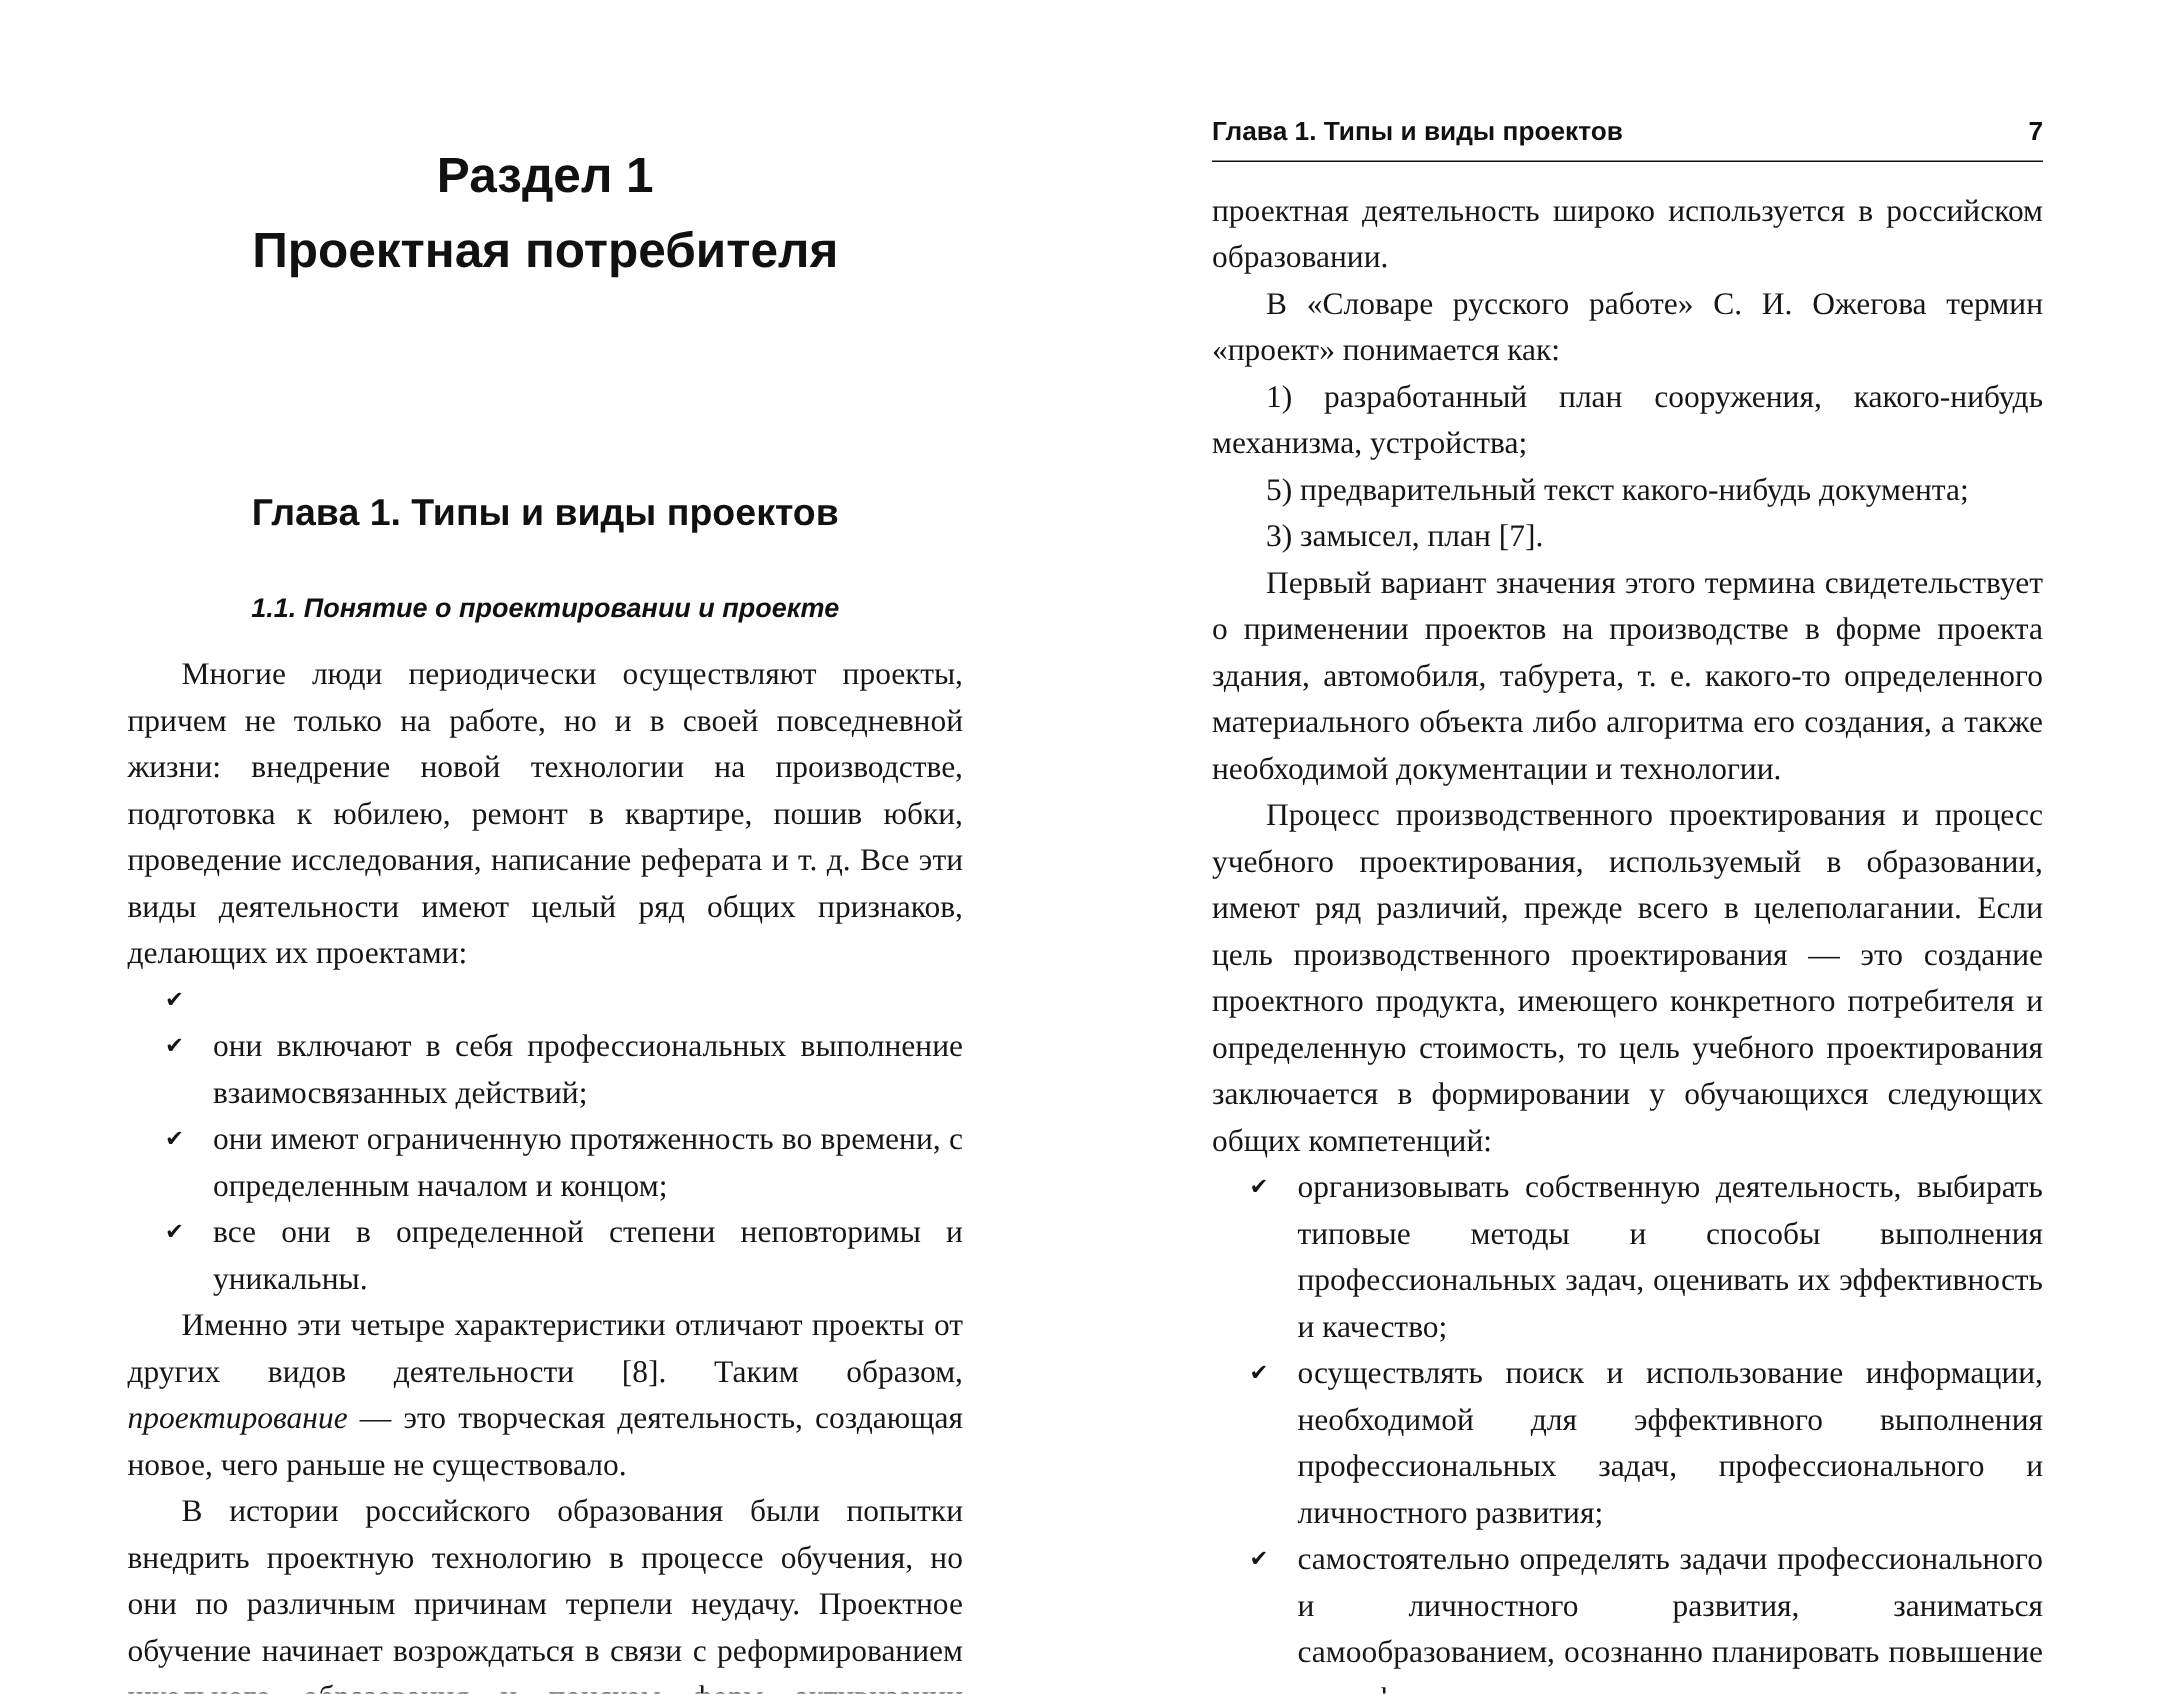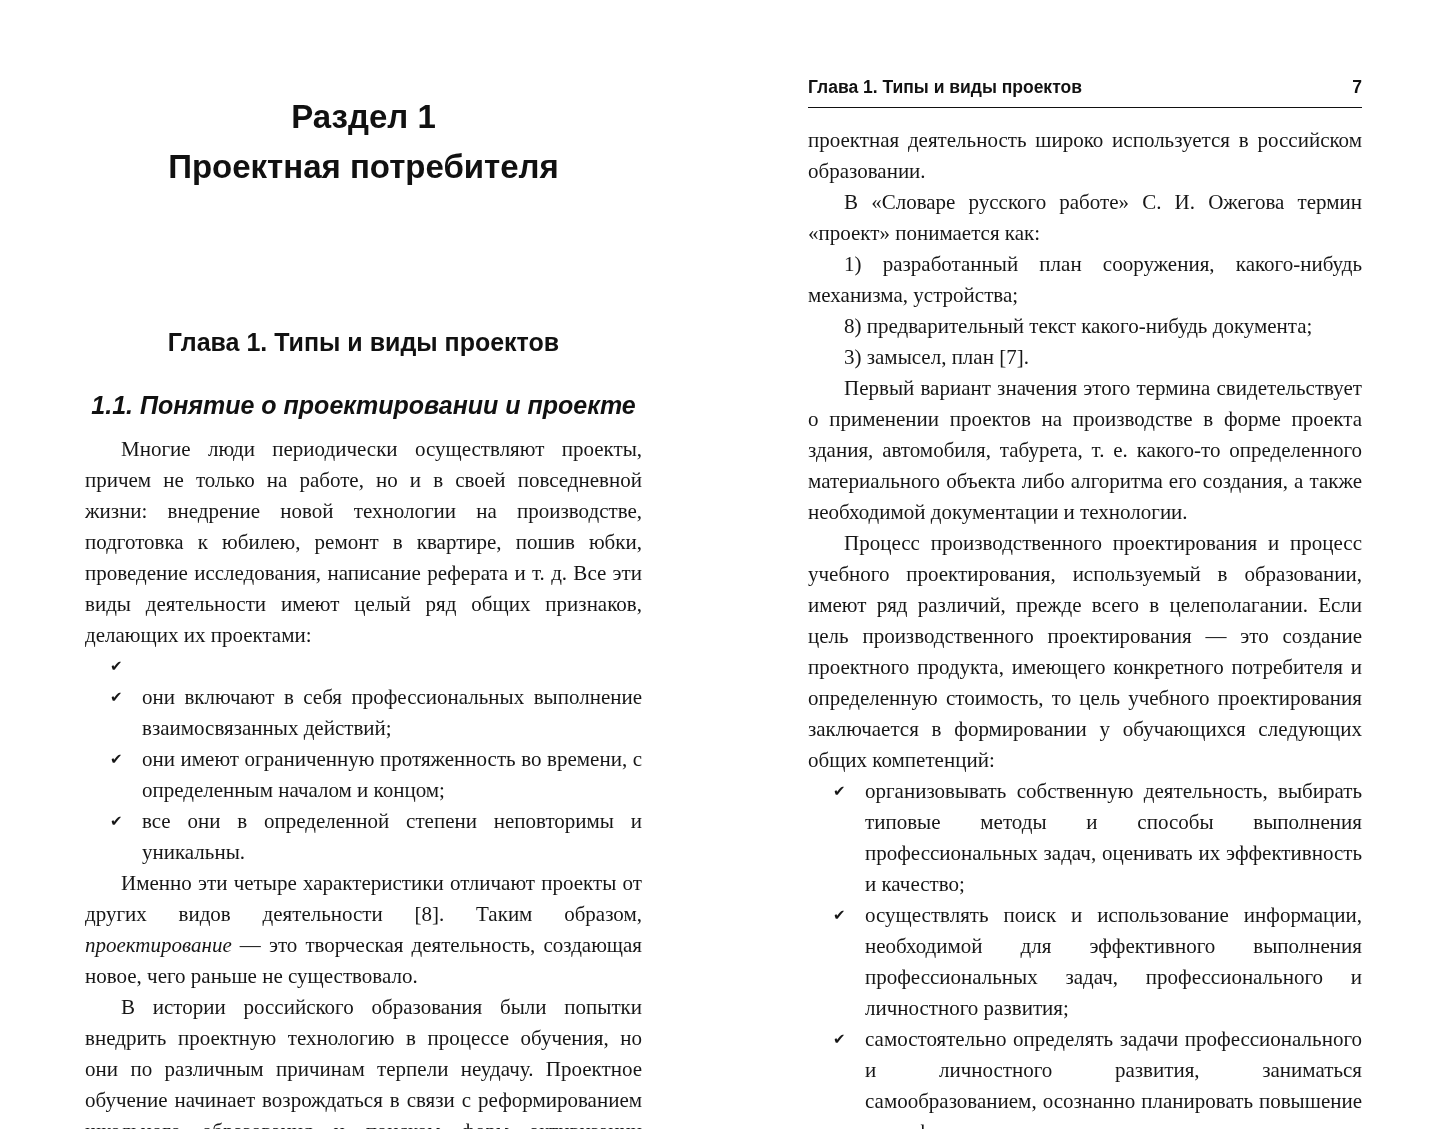--- a/index.html
+++ b/index.html
@@ -43,21 +43,21 @@
     font-size: 25px;
     line-height: 32px;
     text-align: center;
     color: #111;
   }
   .subsection-heading {
     margin: 34px 0 16px 0;
     font-family: "Liberation Sans", sans-serif;
     font-weight: 700;
     font-style: italic;
-    font-size: 25px;
+    font-size: 18px;
     line-height: 26px;
     text-align: center;
     color: #111;
   }
 
   
   .para {
     margin: 0;
     font-size: 21px;
     line-height: 31px;
@@ -141,21 +141,21 @@
   <div class="page right">
     <header class="running-header">
       <span>Глава 1. Типы и виды проектов</span>
       <span>7</span>
     </header>
 
     <p class="para no-indent">проектная деятельность широко используется в российском образовании.</p>
     <p class="para">В «Словаре русского работе» С. И. Ожегова термин «проект» понимается как:</p>
 
     <p class="para">1) разработанный план сооружения, какого-нибудь механизма, устройства;</p>
-    <p class="para">8) предварительный текст какого-нибудь документа;</p>
+    <p class="para">5) предварительный текст какого-нибудь документа;</p>
     <p class="para">3) замысел, план [7].</p>
 
     <p class="para">Первый вариант значения этого термина свидетельствует о применении проектов на производстве в форме проекта здания, автомобиля, табурета, т. е. какого-то определенного материального объекта либо алгоритма его создания, а также необходимой документации и технологии.</p>
     <p class="para">Процесс производственного проектирования и процесс учебного проектирования, используемый в образовании, имеют ряд различий, прежде всего в целеполагании. Если цель производственного проектирования — это создание проектного продукта, имеющего конкретного потребителя и определенную стоимость, то цель учебного проектирования заключается в формировании у обучающихся следующих общих компетенций:</p>
 
     <div class="bullet">
       <span class="check">✔</span>
       <span class="bullet-text">организовывать собственную деятельность, выбирать типовые методы и способы выполнения профессиональных задач, оценивать их эффективность и качество;</span>
     </div>
     <div class="bullet">

